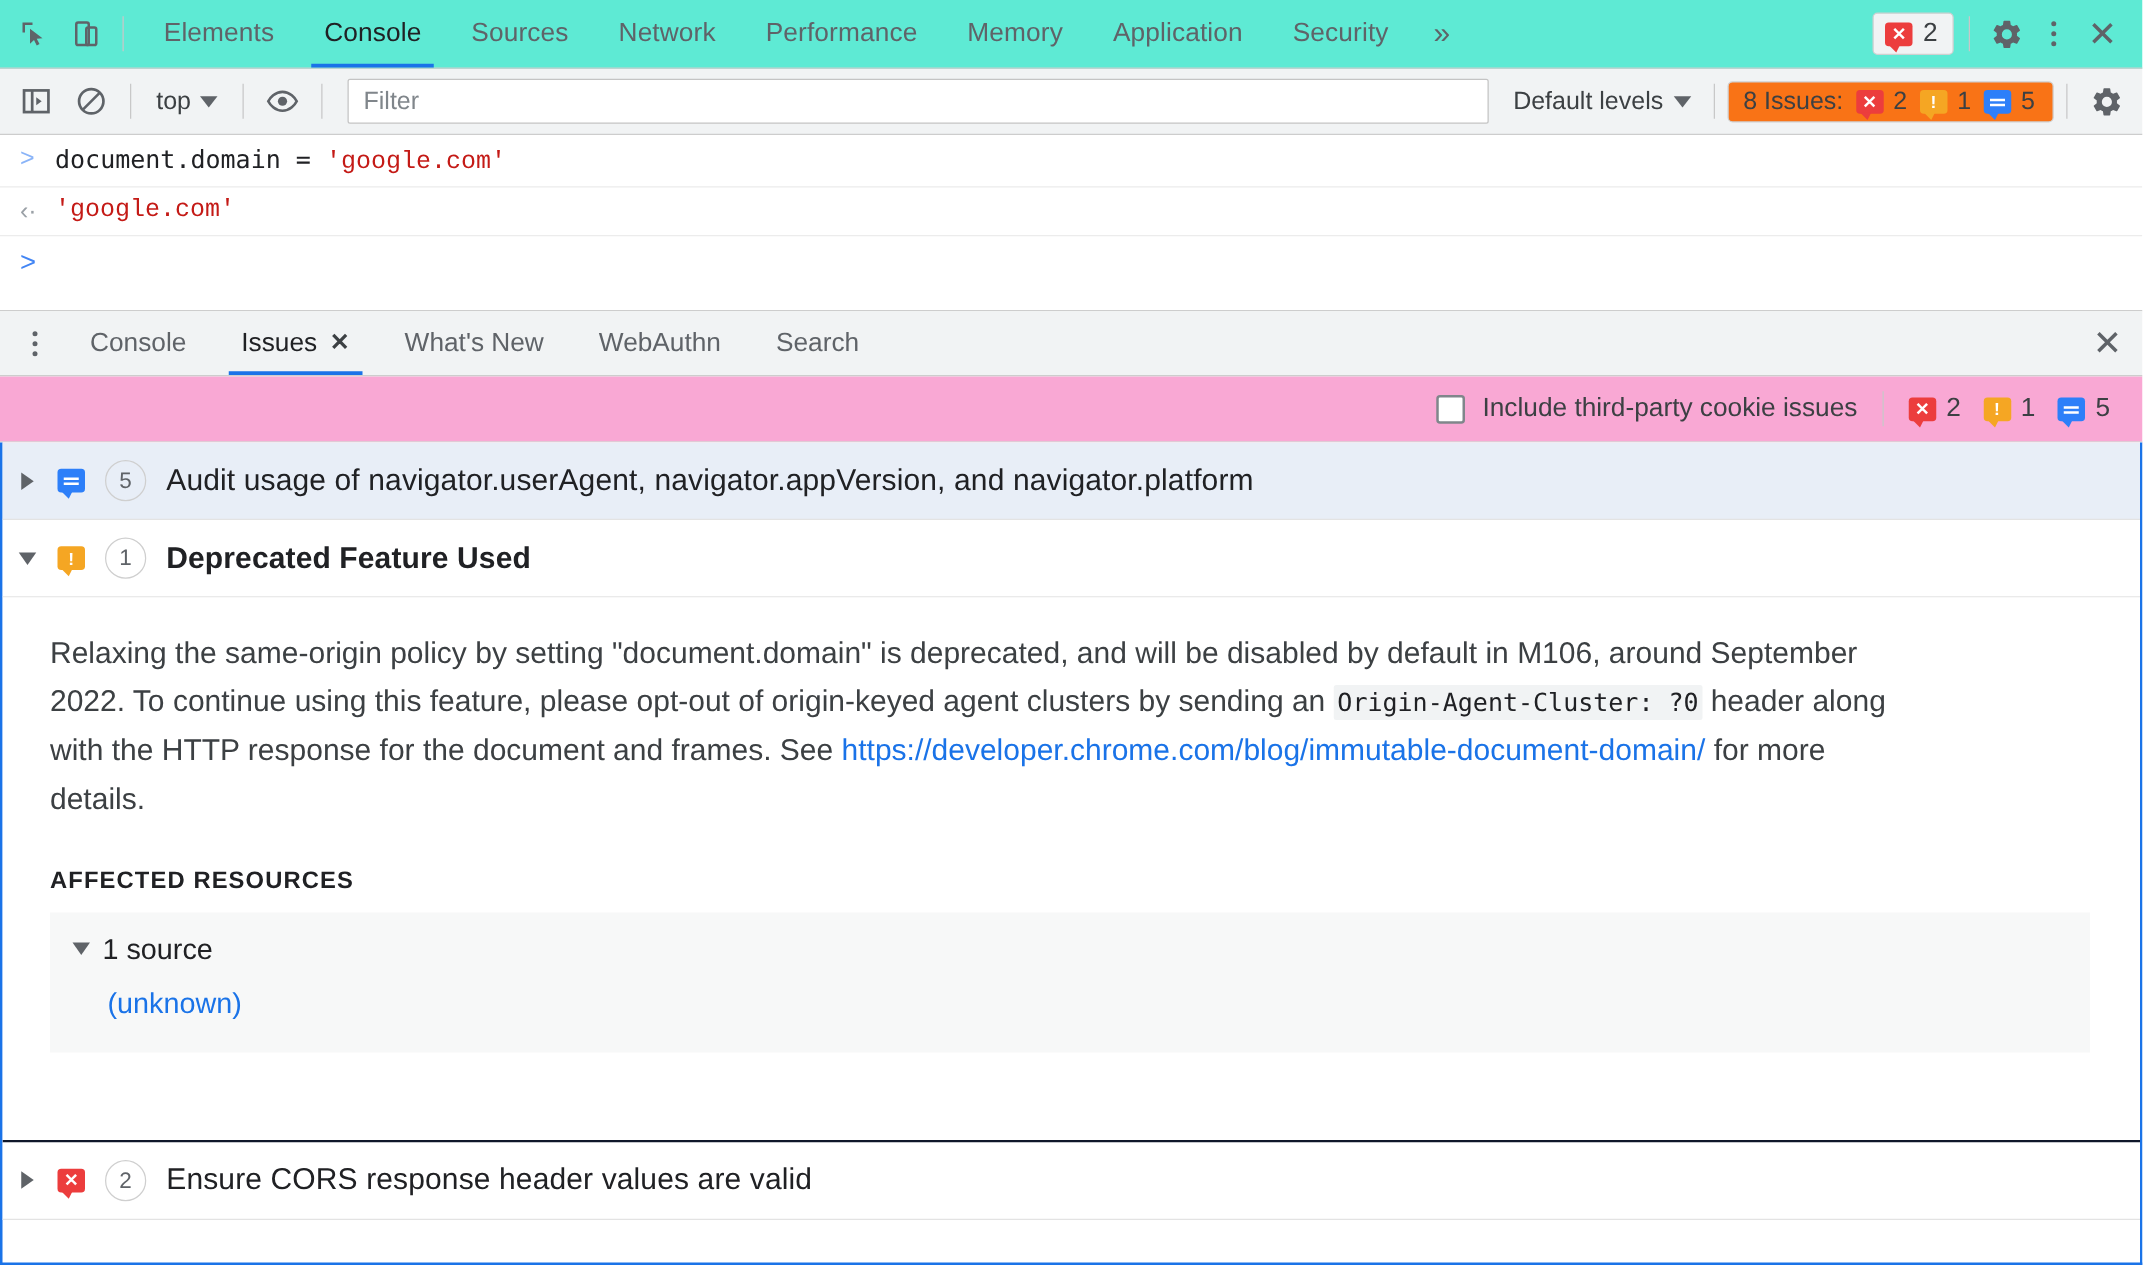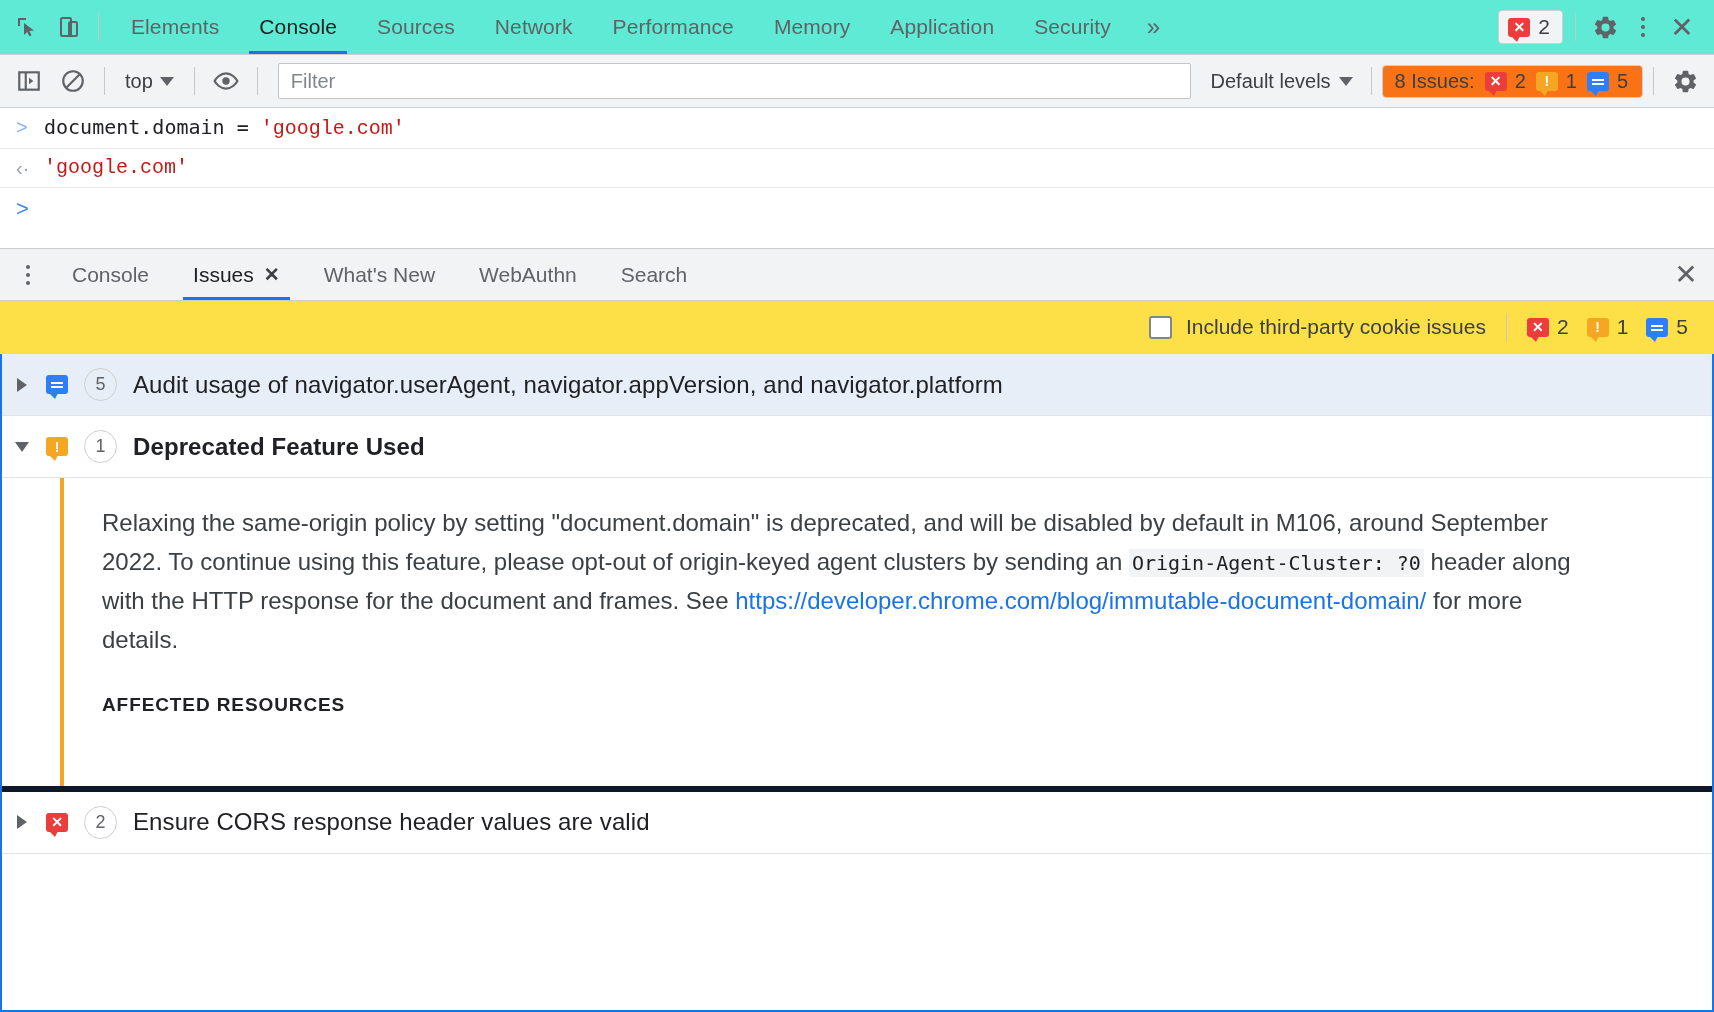--- a/index.html
+++ b/index.html
@@ -270,21 +270,21 @@
     margin-left: auto;
     width: 56px;
     display: flex; align-items: center; justify-content: center;
     font-size: 28px; color: #5f6368; font-weight: 300;
     cursor: pointer;
   }
 
   
   .issues-toolbar {
     height: 53px; min-height: 53px;
-    background: #fde047;
+    background: #f9a8d4;
     border-bottom: 1px solid #d6d6d6;
     display: flex; align-items: center; justify-content: flex-end;
     padding: 0 16px;
     gap: 0;
   }
   .cookie-check {
     display: flex; align-items: center; gap: 14px;
     cursor: pointer;
     font-size: 21px; color: #3c4043;
   }
@@ -349,21 +349,22 @@
     flex: none;
     padding: 0 6px;
   }
   .issue-title { font-size: 24px; color: #202124; letter-spacing: 0.1px; }
   .issue-title.bold { font-weight: bold; }
 
   
   .issue-body {
     display: flex;
     background: #fff;
-    border-bottom: 6px solid #0f172a;
+    border-bottom: 2px solid #0f172a;
+    flex-direction: column;
   }
   .orange-rail {
     width: 4px;
     background: #f5a623;
     margin-left: 58px;
     flex: none;
   }
   .body-inner {
     flex: 1;
     padding: 26px 40px 40px 38px;
@@ -644,20 +645,27 @@
         <span class="issue-title bold">Deprecated Feature Used</span>
       </div>
 
       <div class="issue-body">
         <div class="orange-rail"></div>
         <div class="body-inner">
           <div class="body-text"><span>Relaxing the same-origin policy by setting "document.domain" is deprecated, and will be disabled by default in M106, around September 2022. To continue using this feature, please opt-out of origin-keyed agent clusters by sending an </span><code class="kbd">Origin-Agent-Cluster: ?0</code><span> header along with the HTTP response for the document and frames. See </span><a class="link" href="#">https://developer.chrome.com/blog/immutable-document-domain/</a><span> for more details.</span></div>
 
           <div class="affected-h">AFFECTED RESOURCES</div>
 
+          <div class="sources-panel">
+            <div class="src-head">
+              <span class="d"></span>
+              <span>1 source</span>
+            </div>
+            <div class="src-item">(unknown)</div>
+          </div>
           <div class="spacer-pad"></div>
         </div>
       </div>
 
       <div class="issue-row plain">
         <span class="tri">
             <span class="r"></span>
           </span>
         <span class="badge error">
             <span class="glyph">✕</span>

